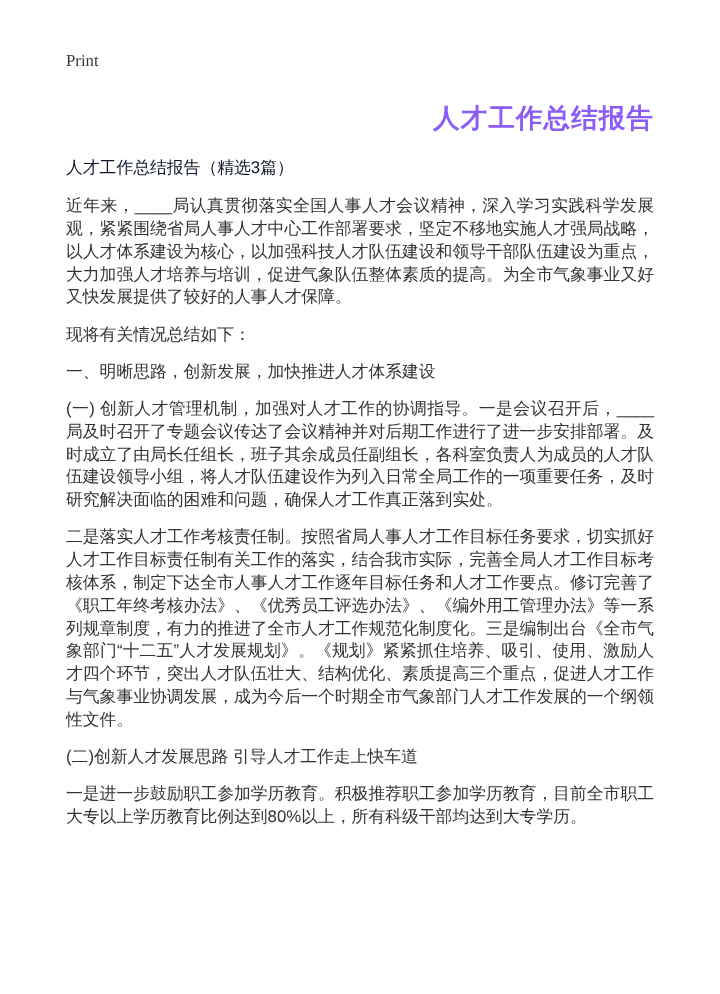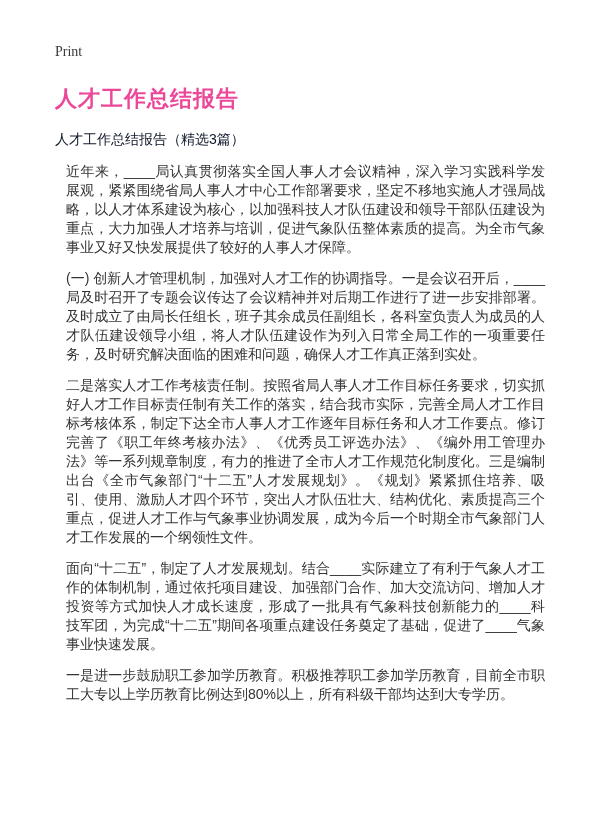--- a/index.html
+++ b/index.html
@@ -23,63 +23,65 @@
   .print-link {
     font-family: "Liberation Serif", "DejaVu Serif", serif;
     font-size: 14px;
     color: #3a3a3a;
     margin: 0 0 24px 0;
     cursor: pointer;
   }
   .doc-title {
     font-size: 22px;
     font-weight: bold;
-    color: #ec4899;
-    text-align: left;
+    color: #8b5cf6;
+    text-align: right;
     margin: 0 0 17px 0;
     letter-spacing: 1px;
   }
   .doc-subtitle {
     font-size: 14px;
     color: #0f172a;
     margin: 0 0 13px 0;
   }
   .section-heading {
     font-size: 15px;
     font-weight: bold;
     color: #1f1f1f;
     margin: 0 0 17px 0;
   }
   .body-paragraph {
     font-size: 14px;
     line-height: 19px;
     color: #333333;
-    margin: 0 0 12px 11px;
+    margin: 0 0 12px 0;
     text-align: justify;
     text-justify: inter-ideograph;
   }
 </style>
 </head>
 <body>
 
 <div class="page">
 
   <div class="print-link">Print</div>
 
   <h1 class="doc-title">人才工作总结报告</h1>
 
   <p class="doc-subtitle">人才工作总结报告（精选3篇）</p>
 
 
   <p class="body-paragraph">近年来，____局认真贯彻落实全国人事人才会议精神，深入学习实践科学发展观，紧紧围绕省局人事人才中心工作部署要求，坚定不移地实施人才强局战略，以人才体系建设为核心，以加强科技人才队伍建设和领导干部队伍建设为重点，大力加强人才培养与培训，促进气象队伍整体素质的提高。为全市气象事业又好又快发展提供了较好的人事人才保障。</p>
 
+  <p class="body-paragraph">现将有关情况总结如下：</p>
 
+  <p class="body-paragraph">一、明晰思路，创新发展，加快推进人才体系建设</p>
 
   <p class="body-paragraph">(一) 创新人才管理机制，加强对人才工作的协调指导。一是会议召开后，____局及时召开了专题会议传达了会议精神并对后期工作进行了进一步安排部署。及时成立了由局长任组长，班子其余成员任副组长，各科室负责人为成员的人才队伍建设领导小组，将人才队伍建设作为列入日常全局工作的一项重要任务，及时研究解决面临的困难和问题，确保人才工作真正落到实处。</p>
 
   <p class="body-paragraph">二是落实人才工作考核责任制。按照省局人事人才工作目标任务要求，切实抓好人才工作目标责任制有关工作的落实，结合我市实际，完善全局人才工作目标考核体系，制定下达全市人事人才工作逐年目标任务和人才工作要点。修订完善了《职工年终考核办法》、《优秀员工评选办法》、《编外用工管理办法》等一系列规章制度，有力的推进了全市人才工作规范化制度化。三是编制出台《全市气象部门“十二五”人才发展规划》。《规划》紧紧抓住培养、吸引、使用、激励人才四个环节，突出人才队伍壮大、结构优化、素质提高三个重点，促进人才工作与气象事业协调发展，成为今后一个时期全市气象部门人才工作发展的一个纲领性文件。</p>
 
+  <p class="body-paragraph">(二)创新人才发展思路 引导人才工作走上快车道</p>
 
-  <p class="body-paragraph">面向“十二五”，制定了人才发展规划。结合____实际建立了有利于气象人才工作的体制机制，通过依托项目建设、加强部门合作、加大交流访问、增加人才投资等方式加快人才成长速度，形成了一批具有气象科技创新能力的____科技军团，为完成“十二五”期间各项重点建设任务奠定了基础，促进了____气象事业快速发展。</p>
 
   <p class="body-paragraph">一是进一步鼓励职工参加学历教育。积极推荐职工参加学历教育，目前全市职工大专以上学历教育比例达到80%以上，所有科级干部均达到大专学历。</p>
 
 </div>
 
 </body></html>

